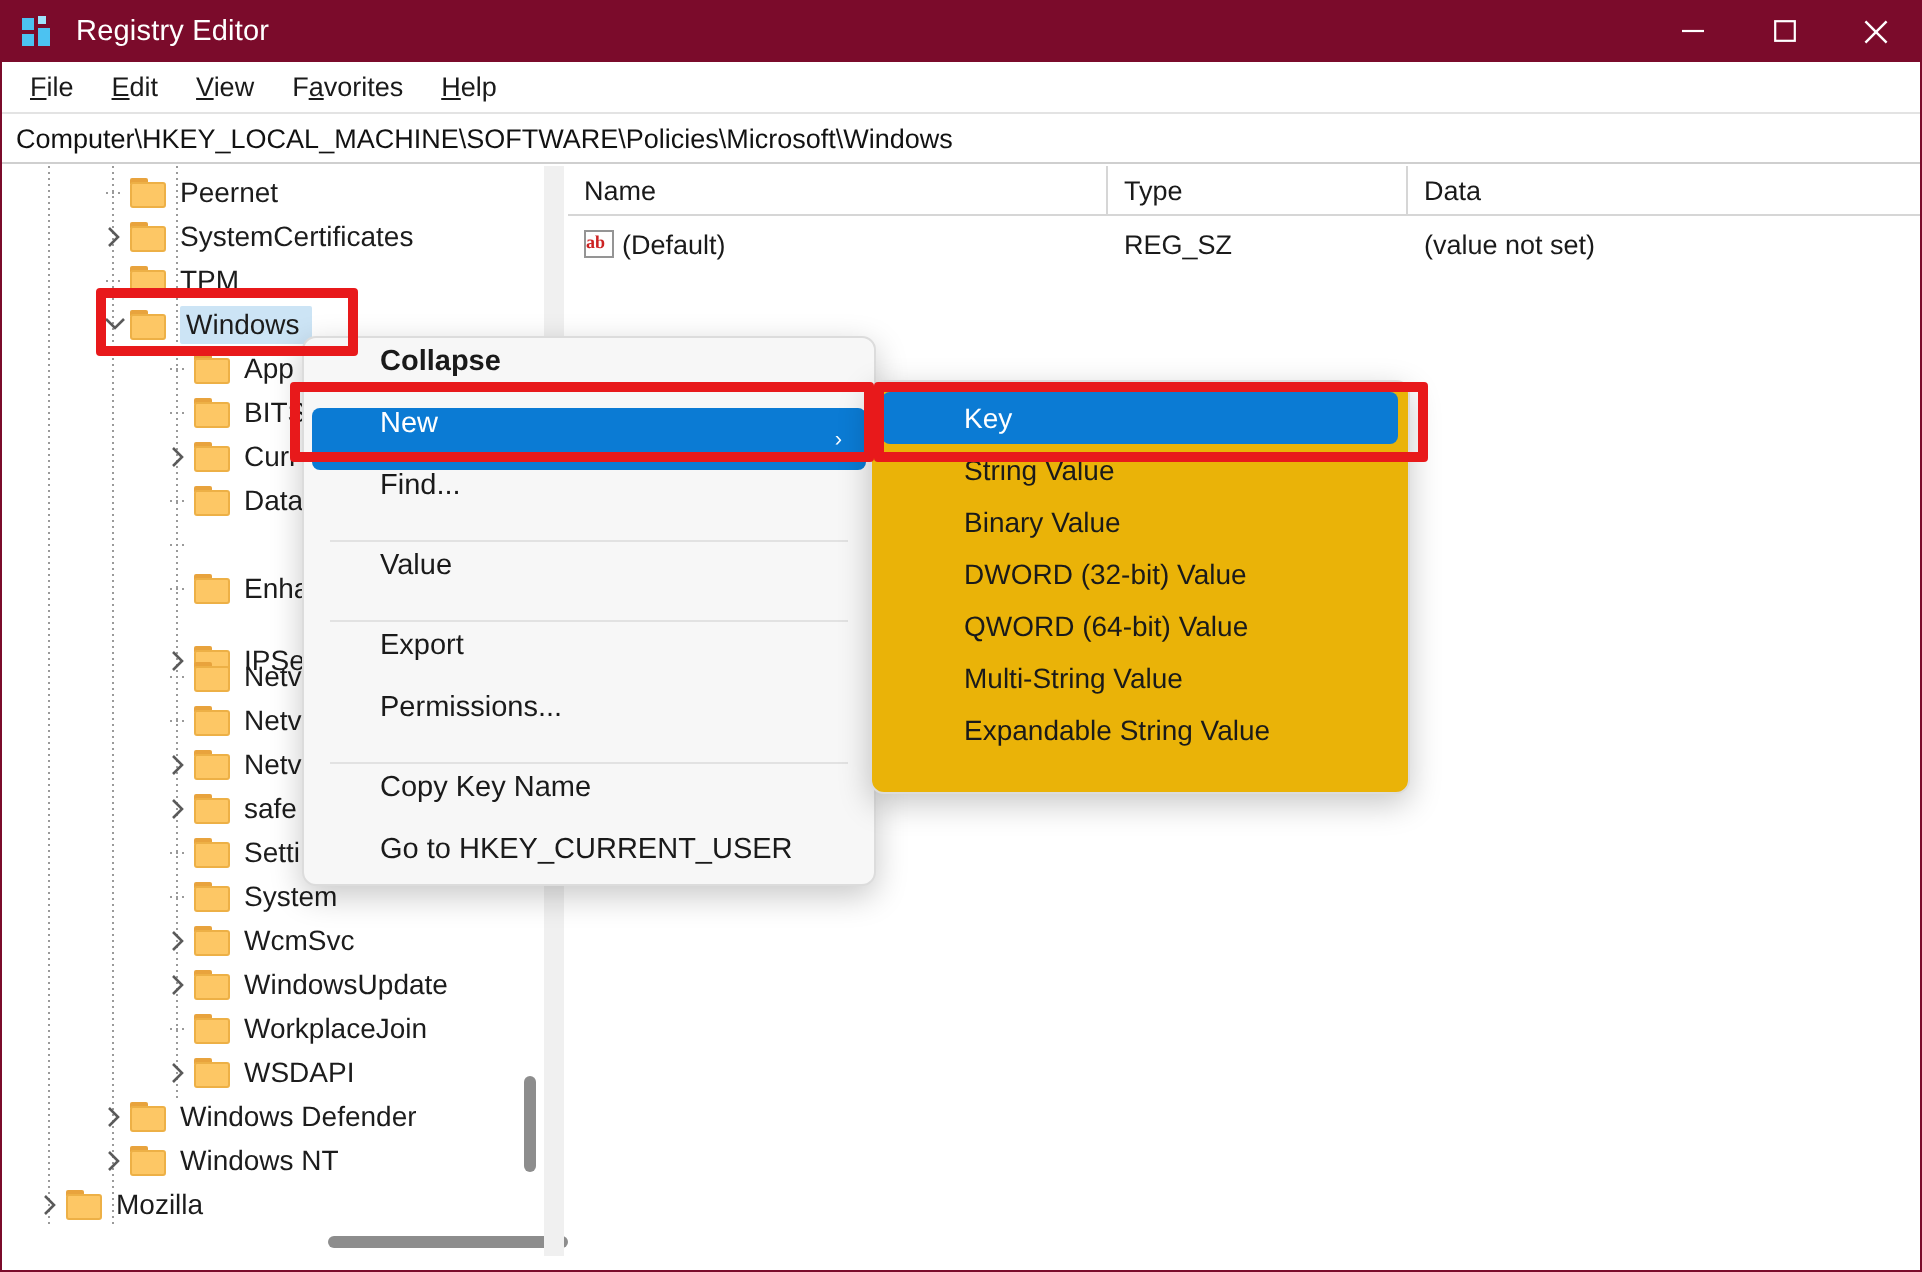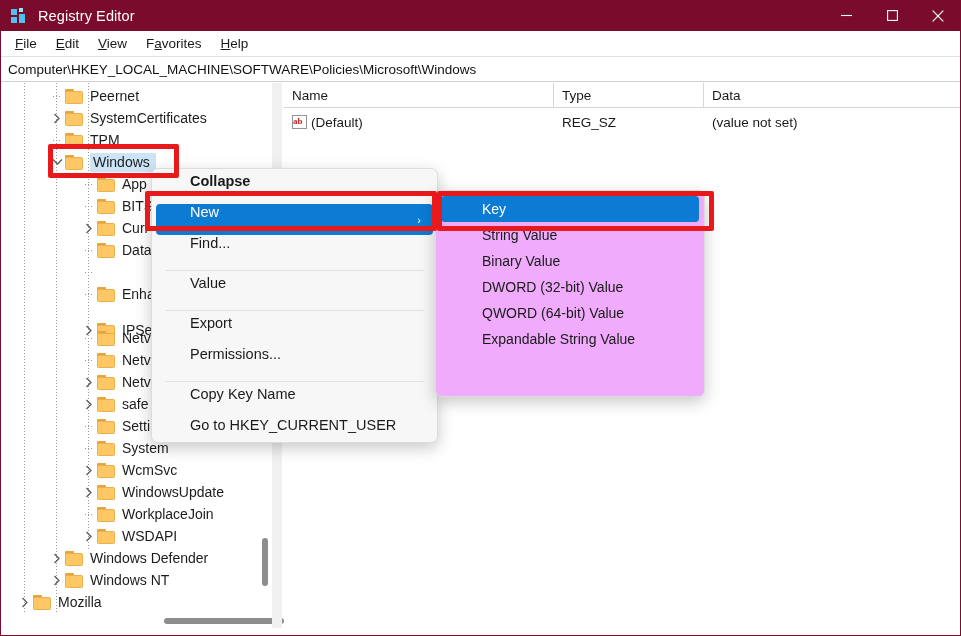--- a/index.html
+++ b/index.html
@@ -221,21 +221,21 @@
   }
   .msep {
     height: 1px; background: #e2e2e2;
     margin: 4px 13px;
   }
 
   
   .submenu {
     position: absolute; left: 435px; top: 190px;
     width: 270px; height: 207px;
-    background: #f0abfc;
+    background: #eab308;
     border: 1px solid #dcdcdc;
     border-radius: 7px;
     box-shadow: 0 5px 16px rgba(0,0,0,.22);
     padding: 5px 0;
   }
   .smi {
     height: 26px; display: flex; align-items: center;
     font-size: 14px; color: #1a1a1a;
     padding: 0 14px 0 41px;
     margin: 0 5px; border-radius: 4px; white-space: nowrap;
@@ -639,20 +639,21 @@
       </div>
   </div>
 
   <div class="submenu">
     <div id="sub-items">
         <div class="smi hi">Key</div>
         <div class="smi">String Value</div>
         <div class="smi">Binary Value</div>
         <div class="smi">DWORD (32-bit) Value</div>
         <div class="smi">QWORD (64-bit) Value</div>
+        <div class="smi">Multi-String Value</div>
         <div class="smi">Expandable String Value</div>
       </div>
   </div>
 
   <div class="annot" id="annot-windows"></div>
   <div class="annot" id="annot-new"></div>
   <div class="annot" id="annot-key"></div>
 
   <div class="winborder"></div>
 </div>

